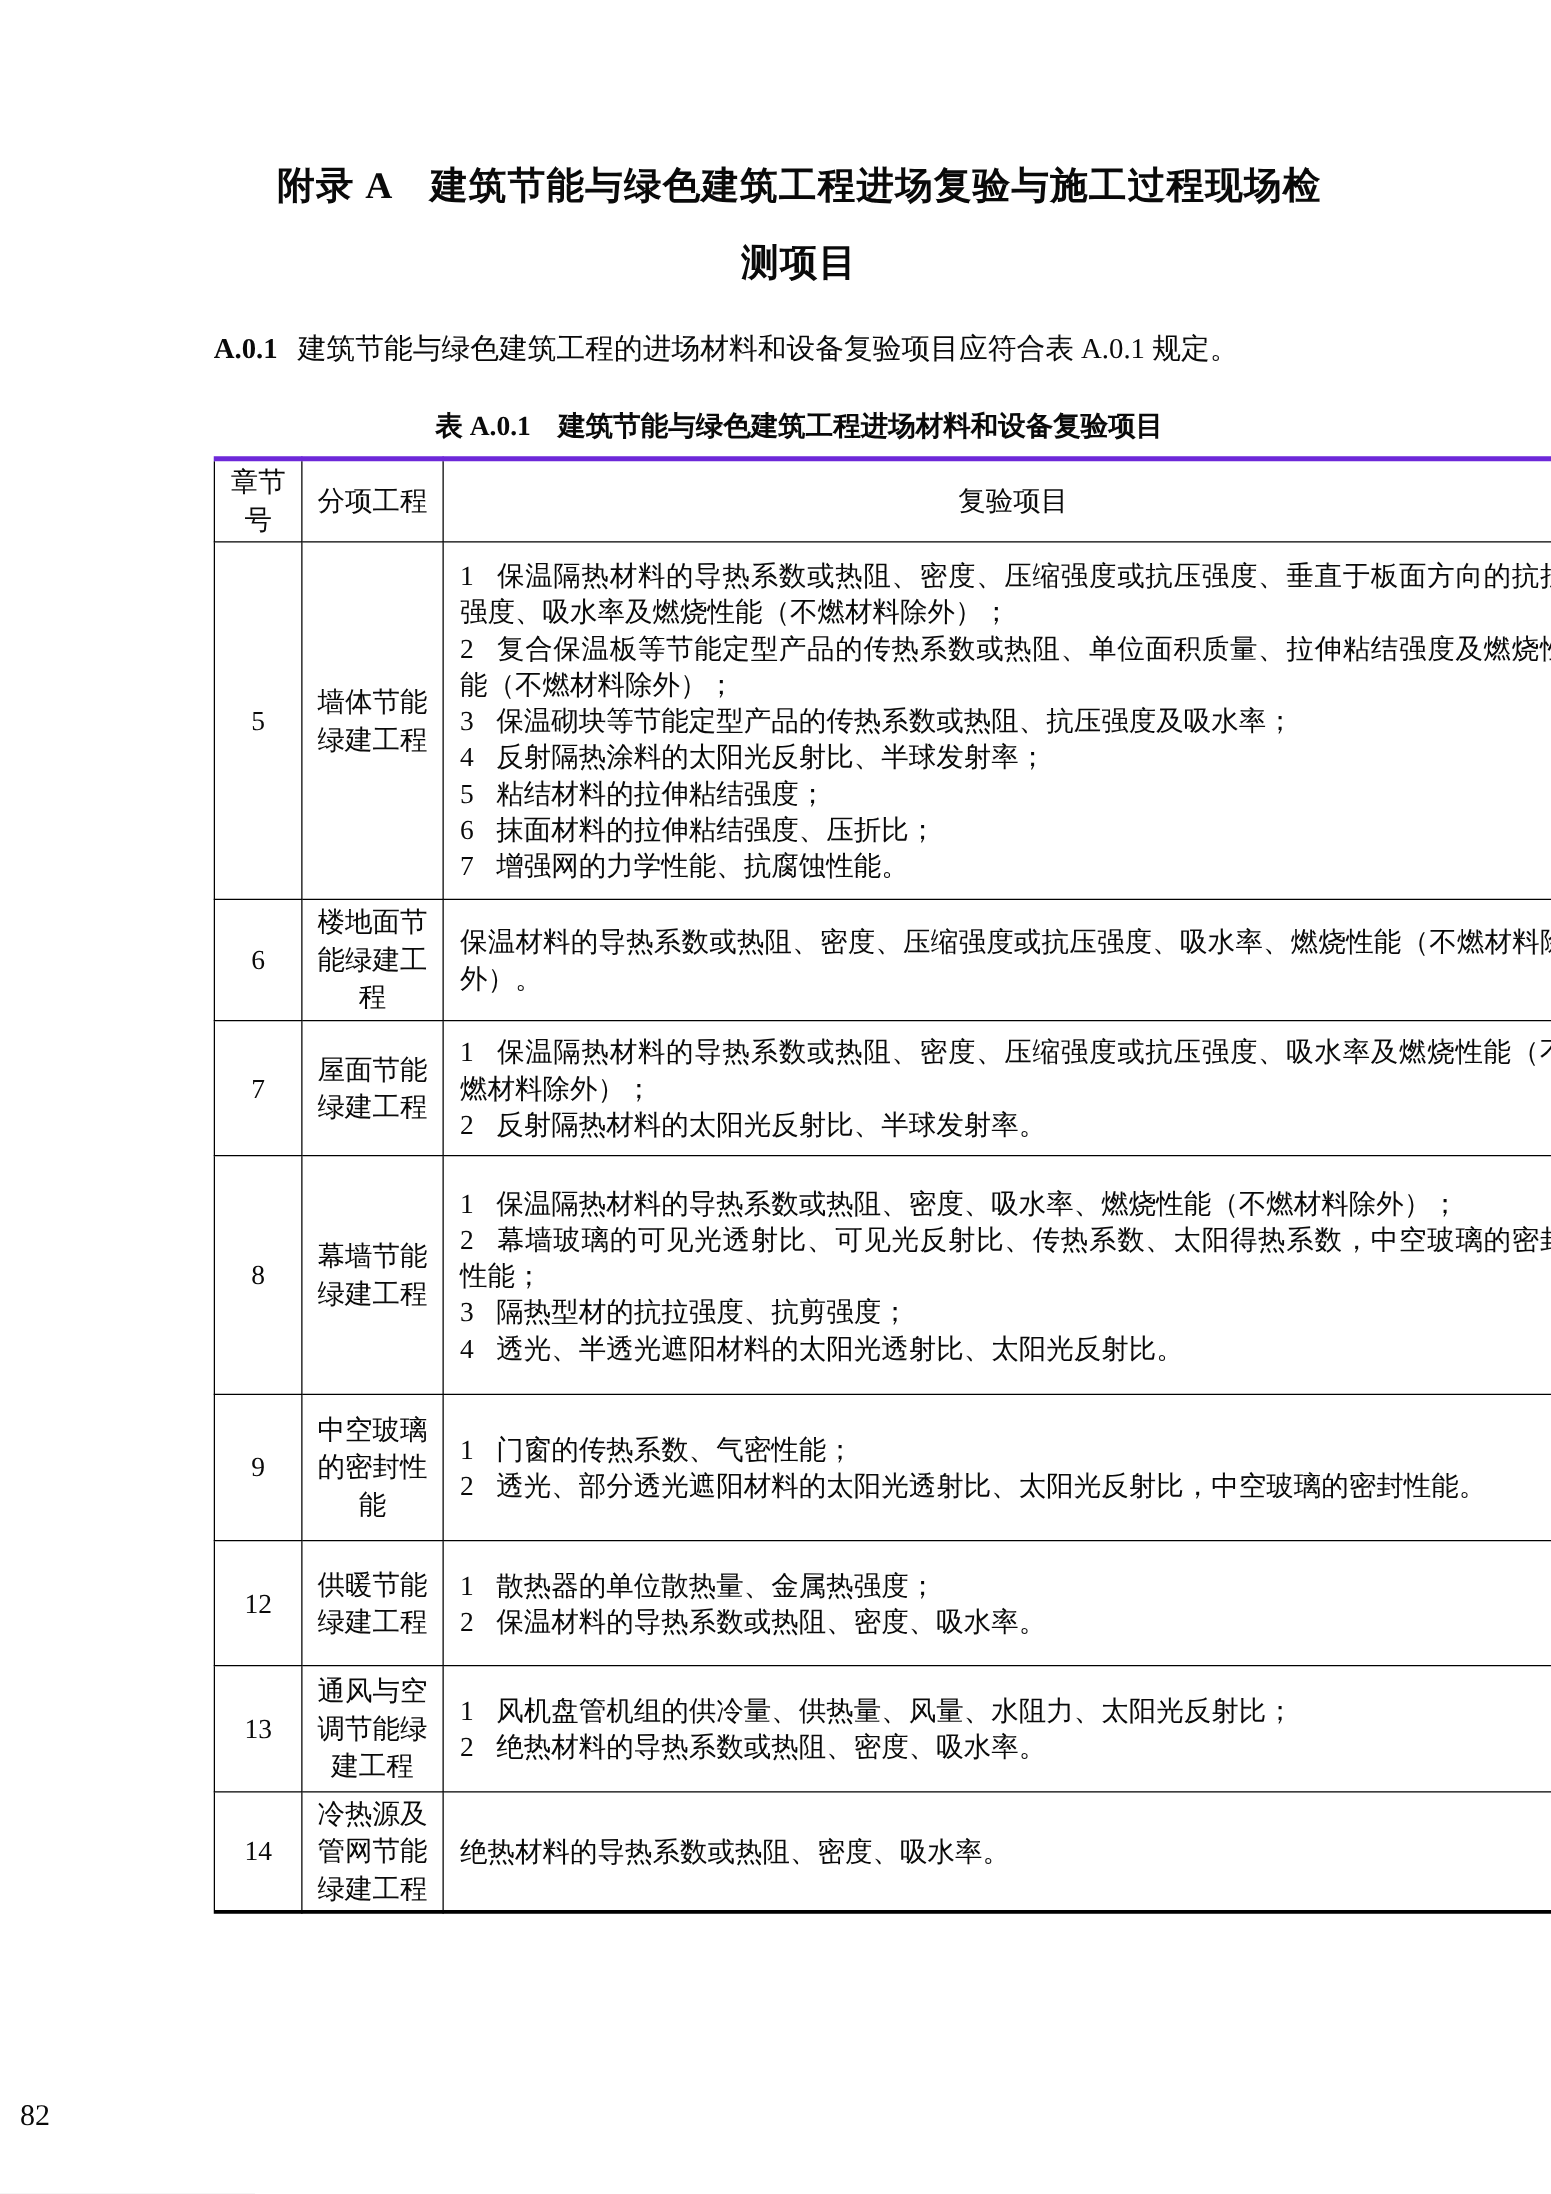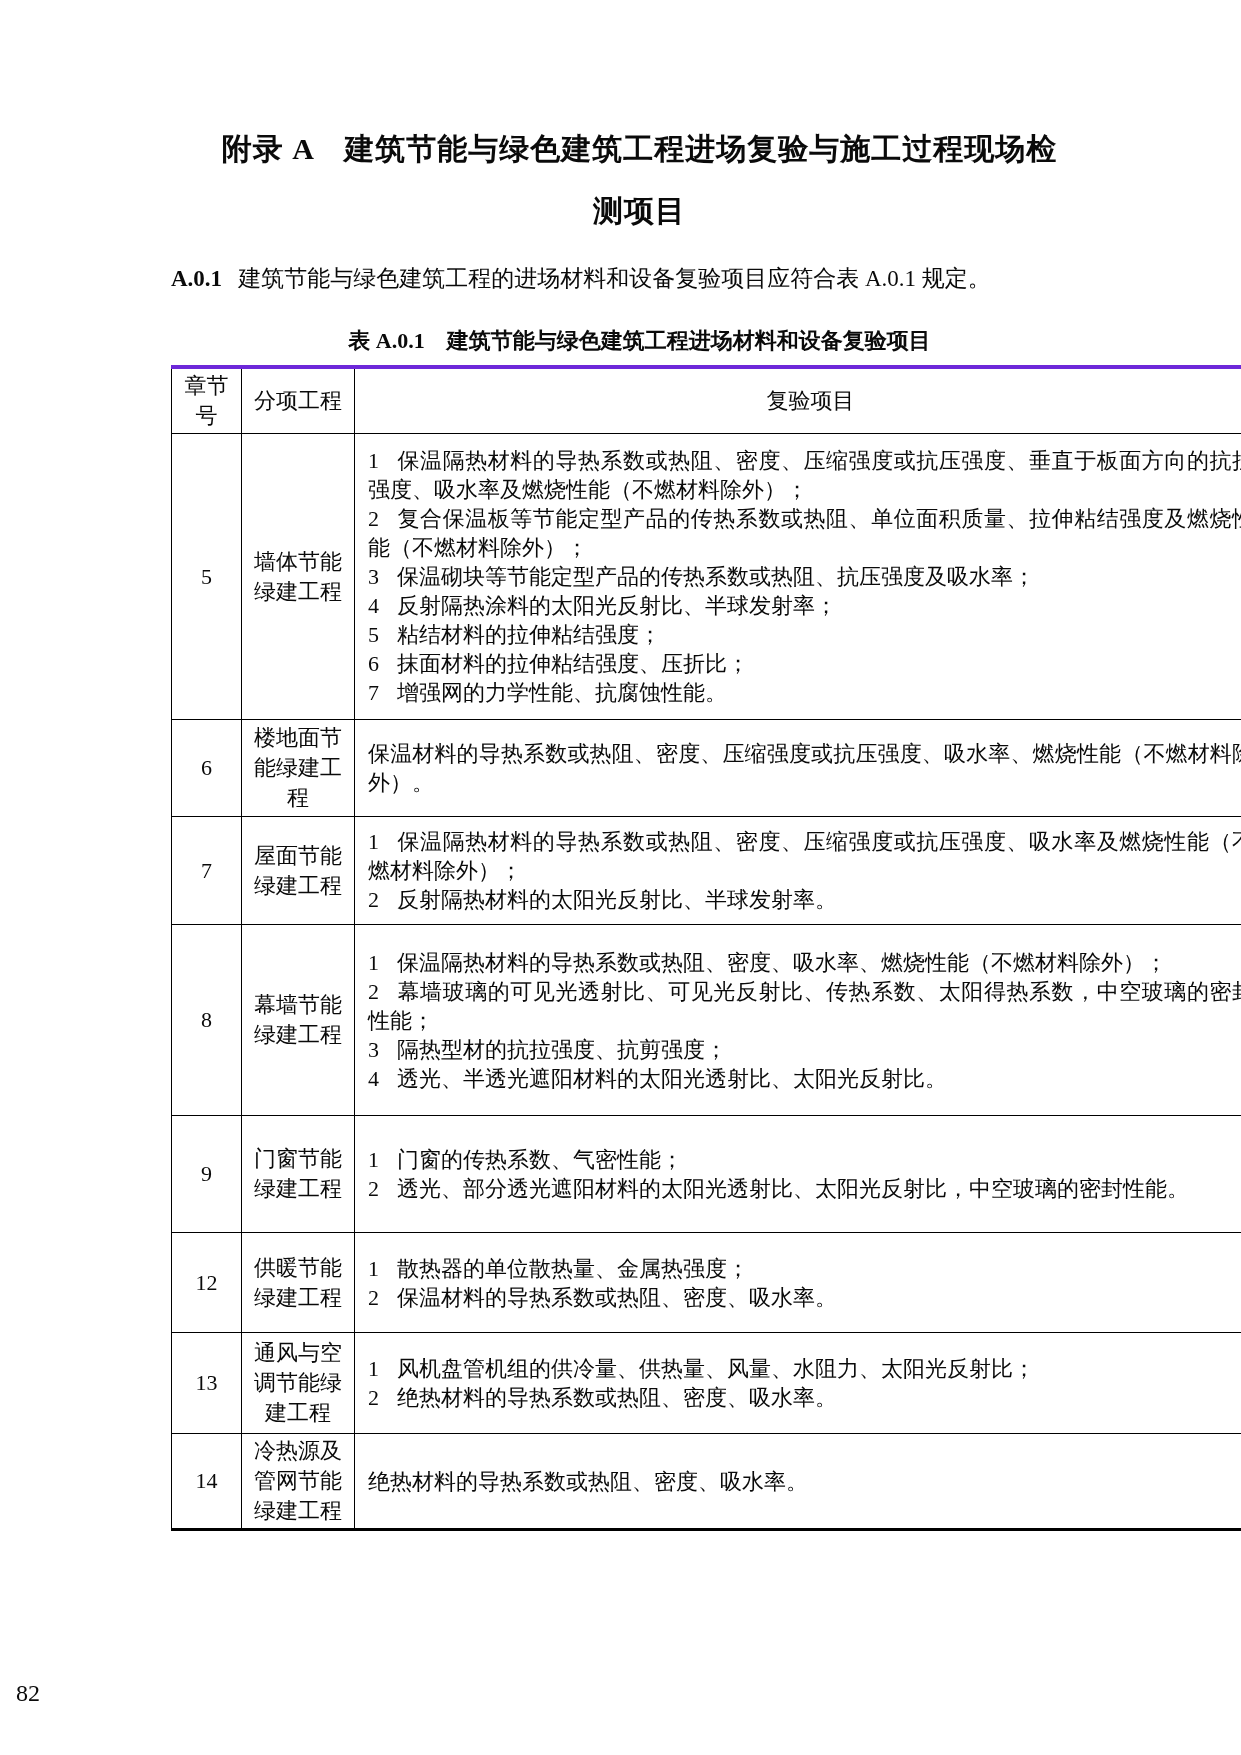--- a/index.html
+++ b/index.html
@@ -135,21 +135,21 @@
           <td class="project-cell">幕墙节能绿建工程</td>
           <td class="items-cell">
             <div class="item"><span class="item-no">1</span><span>保温隔热材料的导热系数或热阻、密度、吸水率、燃烧性能（不燃材料除外）；</span></div>
             <div class="item"><span class="item-no">2</span><span>幕墙玻璃的可见光透射比、可见光反射比、传热系数、太阳得热系数，中空玻璃的密封性能；</span></div>
             <div class="item"><span class="item-no">3</span><span>隔热型材的抗拉强度、抗剪强度；</span></div>
             <div class="item"><span class="item-no">4</span><span>透光、半透光遮阳材料的太阳光透射比、太阳光反射比。</span></div>
           </td>
         </tr>
         <tr>
           <td class="chapter-cell">9</td>
-          <td class="project-cell">门窗节能绿建工程</td>
+          <td class="project-cell">中空玻璃的密封性能</td>
           <td class="items-cell">
             <div class="item"><span class="item-no">1</span><span>门窗的传热系数、气密性能；</span></div>
             <div class="item"><span class="item-no">2</span><span>透光、部分透光遮阳材料的太阳光透射比、太阳光反射比，中空玻璃的密封性能。</span></div>
           </td>
         </tr>
         <tr>
           <td class="chapter-cell">12</td>
           <td class="project-cell">供暖节能绿建工程</td>
           <td class="items-cell">
             <div class="item"><span class="item-no">1</span><span>散热器的单位散热量、金属热强度；</span></div>

